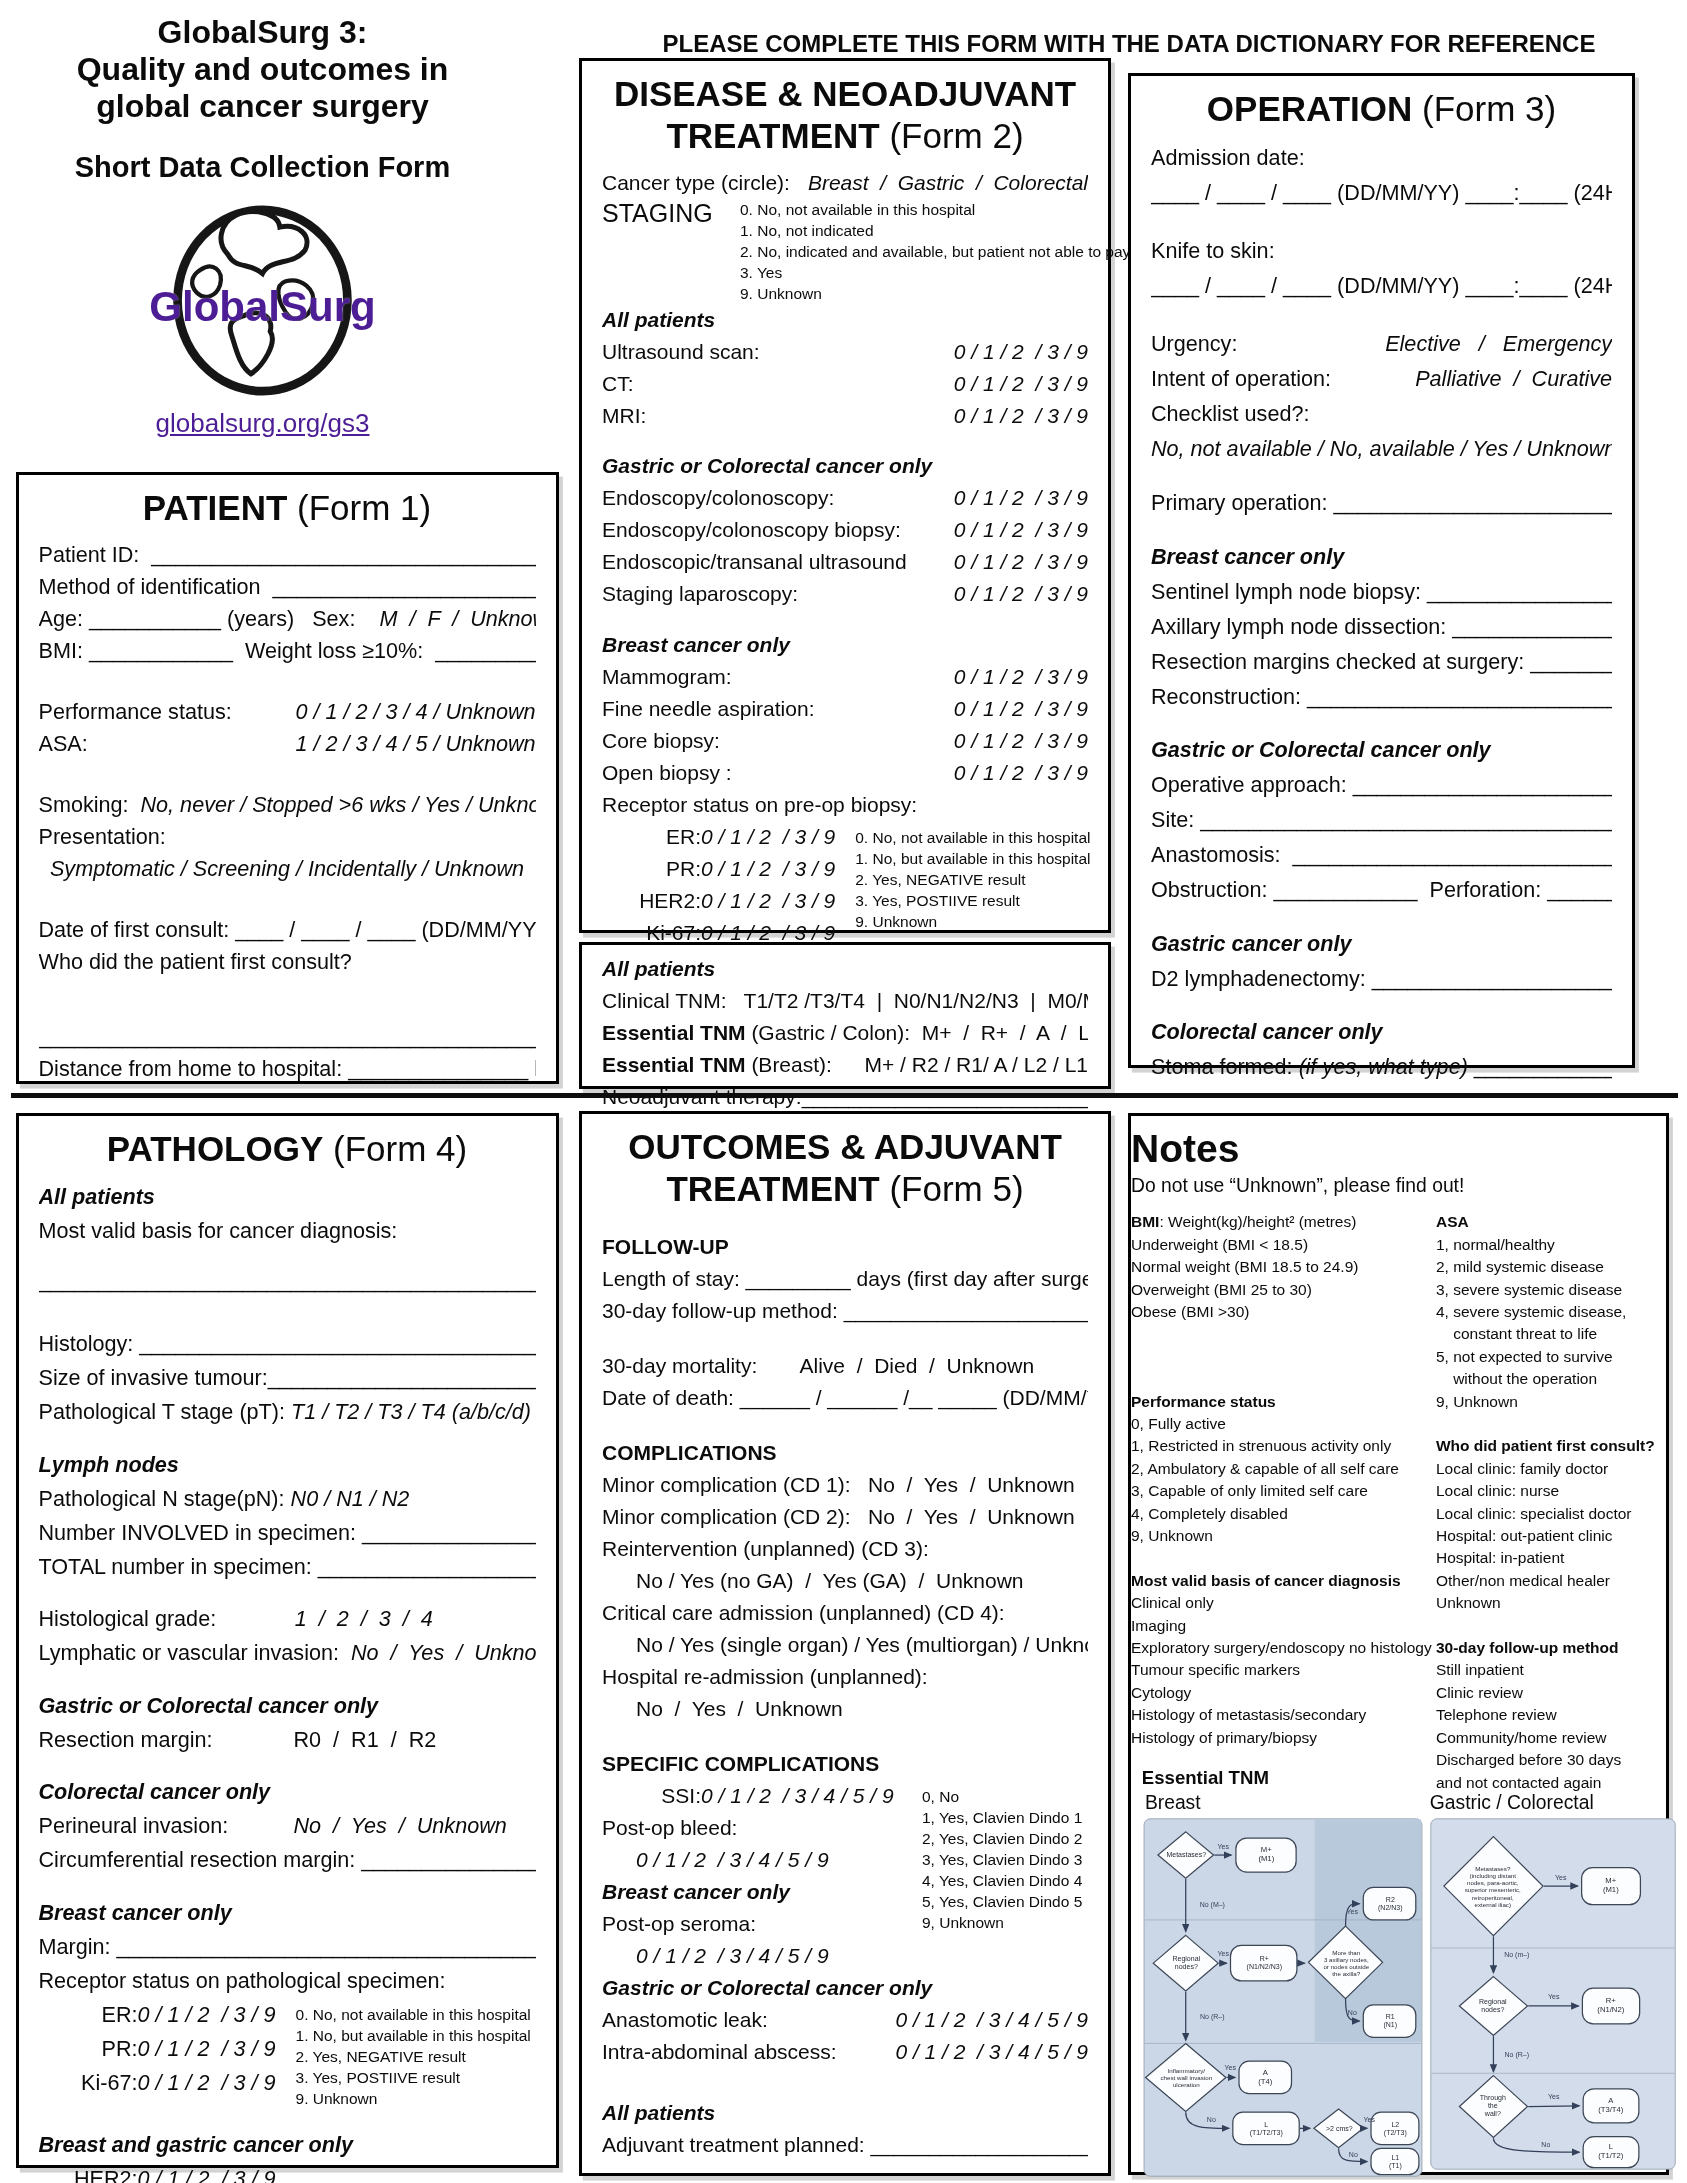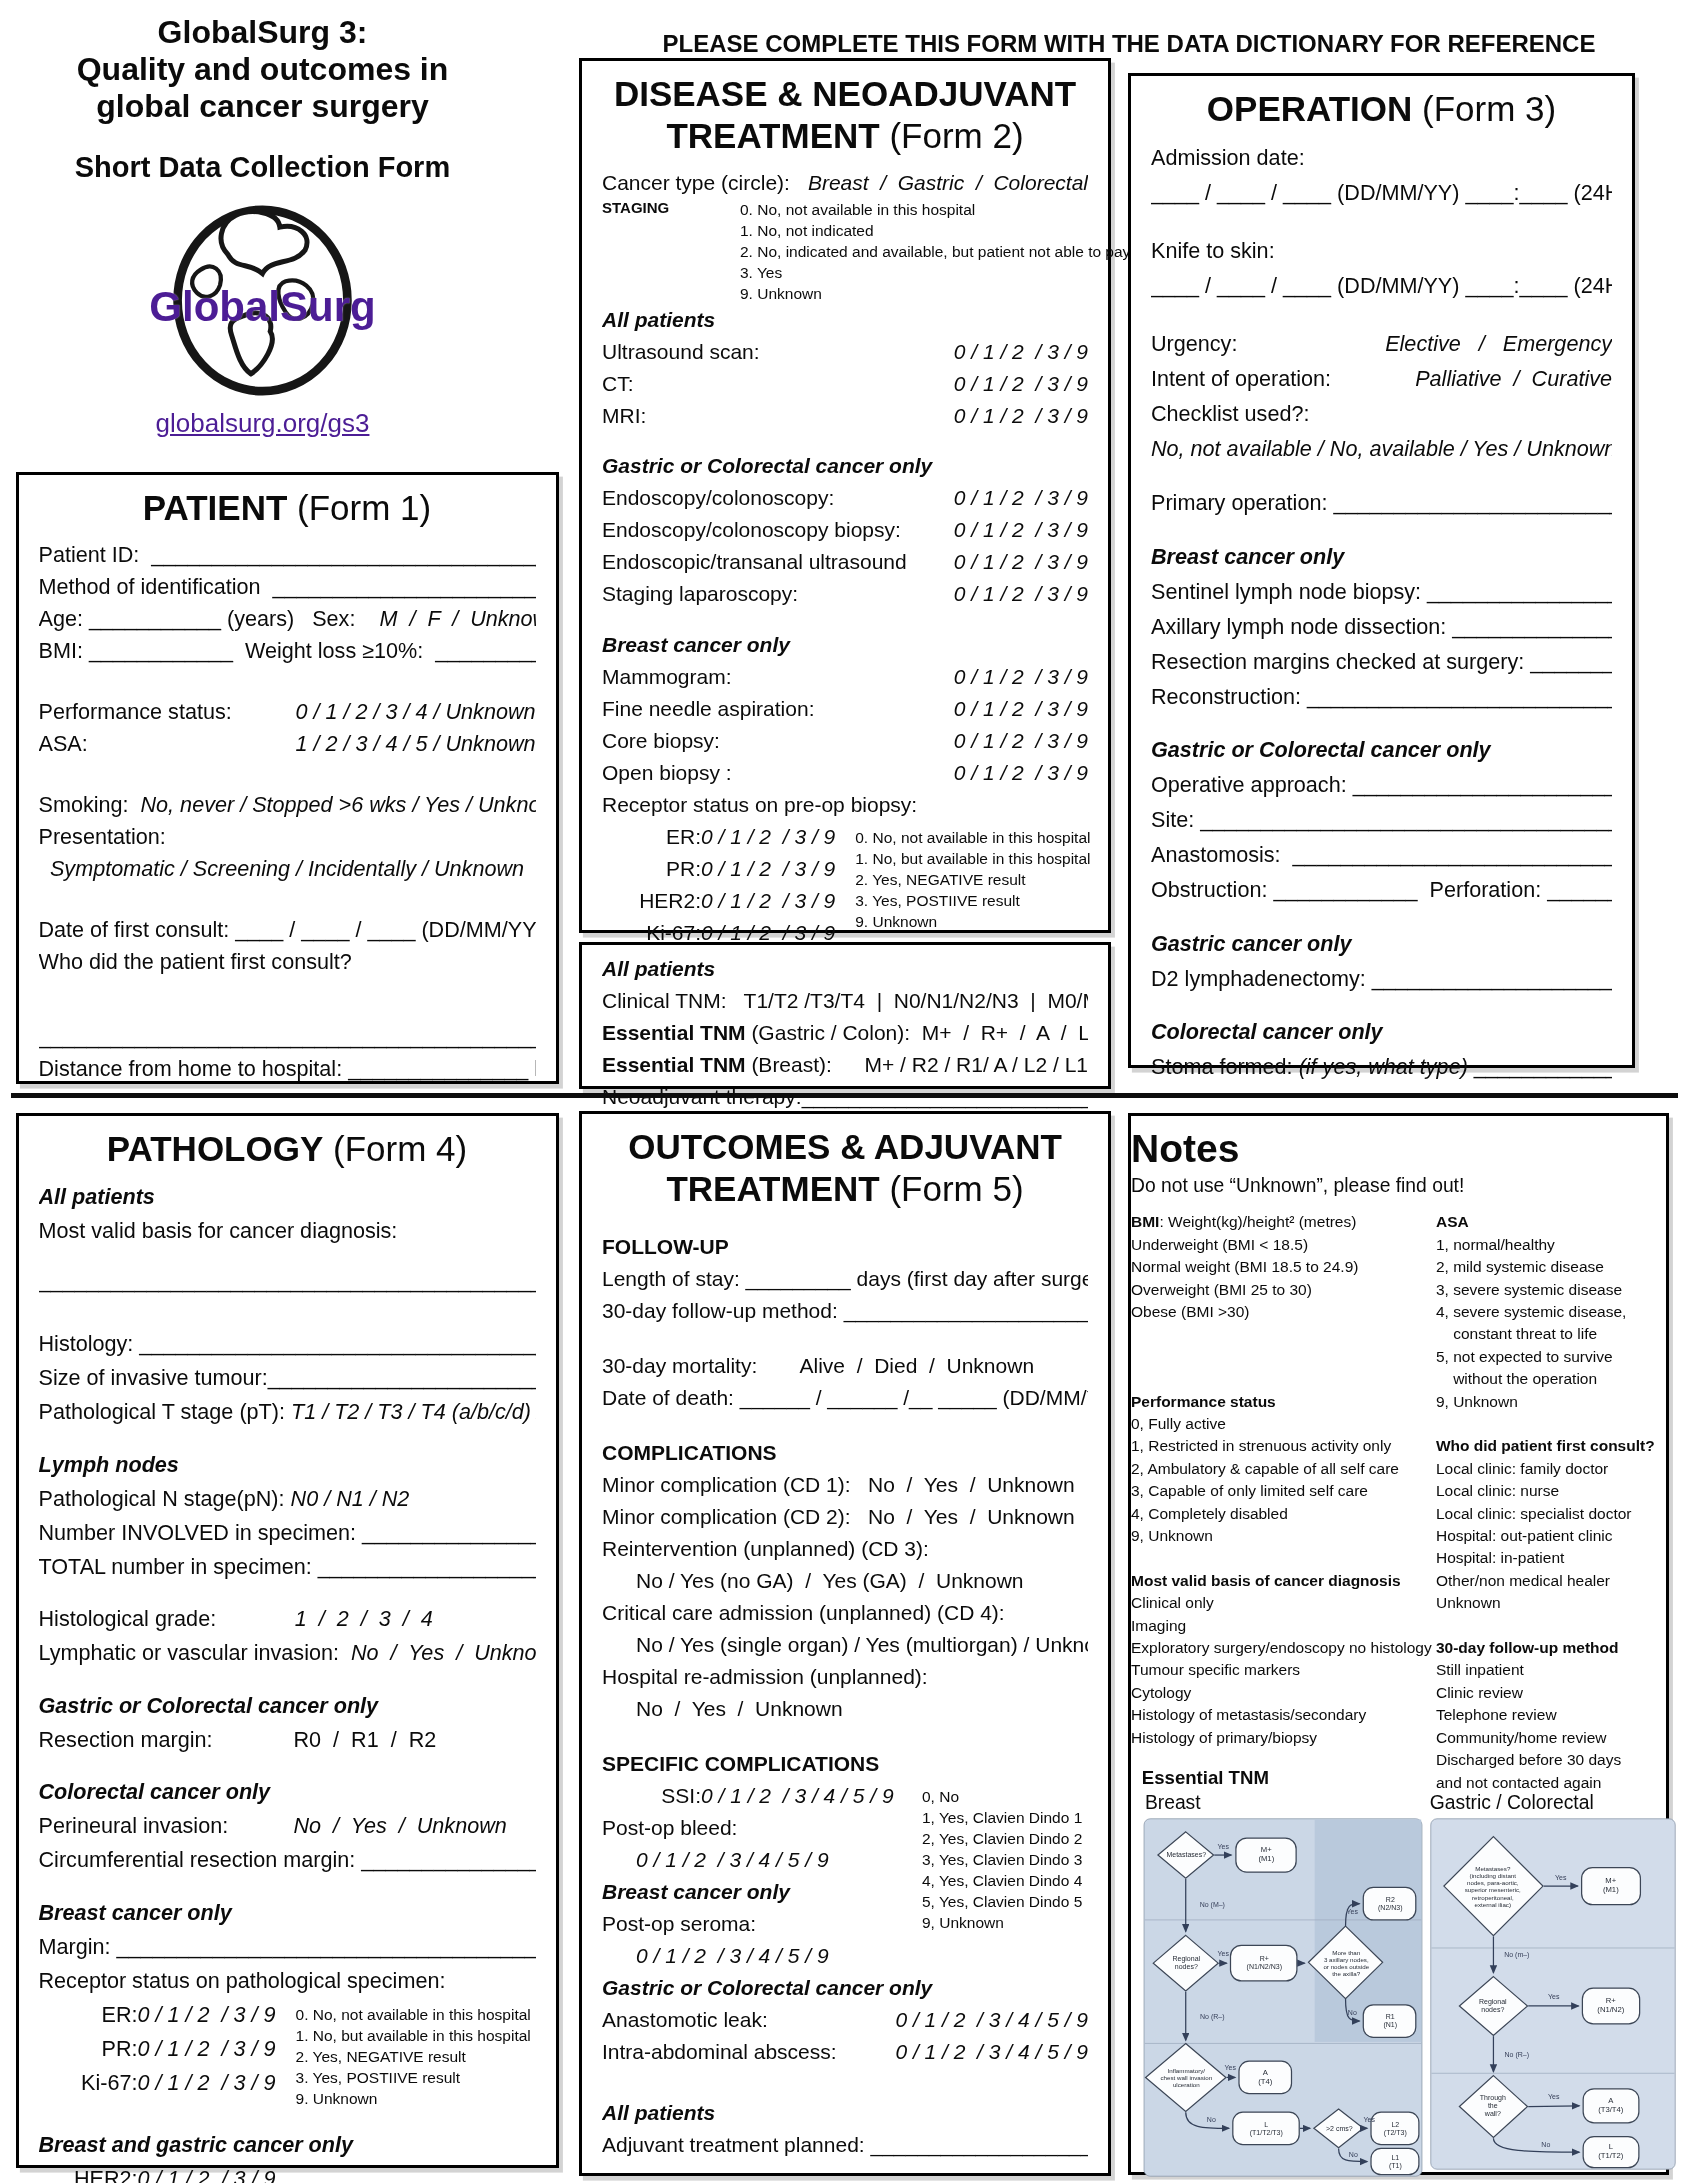--- a/index.html
+++ b/index.html
@@ -24,21 +24,21 @@
   .it{font-style:italic;}
   .b{font-weight:bold;}
   .sec{font-weight:bold;font-style:italic;}
   .secb{font-weight:bold;}
   .split{display:flex;justify-content:space-between;}
   .center{text-align:center;}
   .indent{padding-left:34px;}
   .gap55{height:43px;} .gap38{height:29px;} .gap30{height:23px;} .gap24{height:18.6px;} .gap20{height:15.5px;} .gap14{height:10.8px;}
   .smallnote{font-size:15.5px;line-height:21px;white-space:pre;}
   .staging{display:flex;align-items:flex-start;}
-  .staging .slab{font-weight:bold;font-size:15px;width:138px;flex:0 0 auto;}
+  .staging .slab{font-weight:normal;font-size:25px;width:138px;flex:0 0 auto;}
   .cols{display:flex;align-items:flex-start;}
   .cols .lcol{flex:0 0 auto;}
   .cols .rcol{margin-left:20px;padding-top:6.2px;}
   .lbl-sm{display:inline-block;width:99px;text-align:right;}
   .lbl-md{display:inline-block;width:255px;}
   
   #instruction{position:absolute;left:588px;top:4.6px;width:1082px;text-align:center;
     font-size:24px;font-weight:bold;white-space:nowrap;margin-top:25px;}
   
   #branding{position:absolute;left:54px;top:14px;width:417px;text-align:center;}

